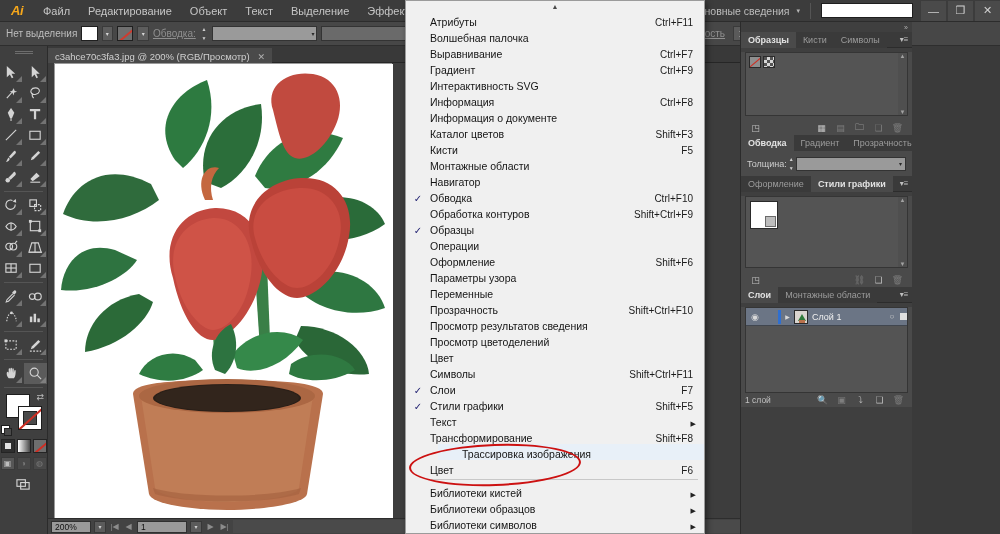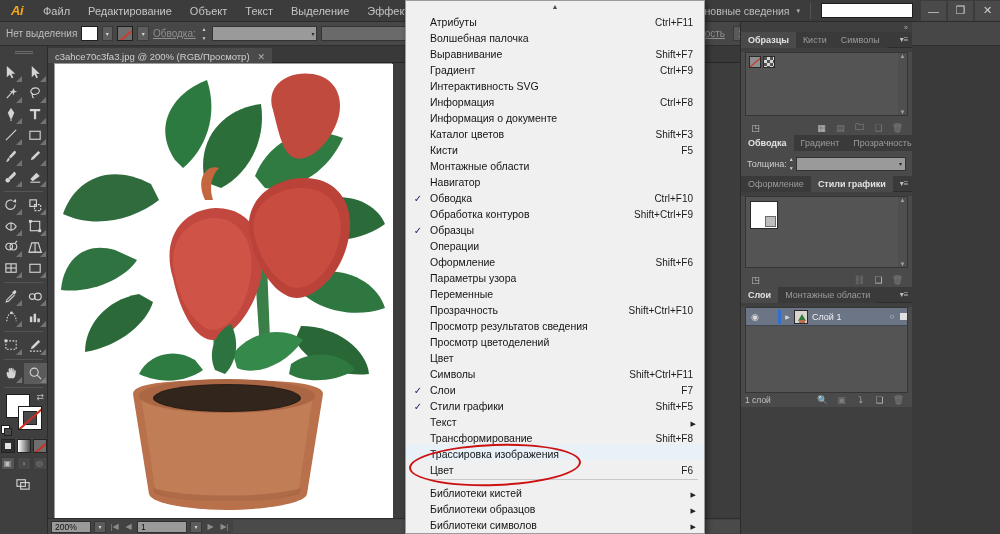--- a/index.html
+++ b/index.html
@@ -275,21 +275,21 @@
   .dd-scrollup{ height:11px; display:flex; align-items:center; justify-content:center;
     color:#4a4a4a; font-size:7px; }
   .dd-item{
     height:16px; display:flex; align-items:flex-end; position:relative;
     font-size:10.5px; color:#141414; white-space:nowrap;
   }
   .dd-item .chk{ width:24px; text-align:center; font-size:10px; color:#1c1c6e; }
   .dd-item .lbl{ flex:1; }
   .dd-item .acc{ font-size:10px; color:#1b1b1b; padding-right:11px; }
   .dd-item .sub{ position:absolute; right:8px; font-size:7px; color:#222; }
-  .dd-item.hl{ background:#e8f0f8; }
+  .dd-item.hl{ background:#e8f0f8;margin-left:32px; }
   .dd-sep{ height:1px; background:#c8c8c8; margin:3px 6px 3px 25px; }
   .ellipse{
     position:absolute; left:3px; top:443px; width:172px; height:42px;
     border:2.5px solid #cc1111; border-radius:50%;
     transform:rotate(-2deg); z-index:60; pointer-events:none;
   }
 </style>
 </head>
 <body>
 
@@ -783,21 +783,21 @@
           <span class="acc">Ctrl+F11</span>
         </div>
         <div class="dd-item">
           <span class="chk"></span>
           <span class="lbl">Волшебная палочка</span>
           <span class="acc"></span>
         </div>
         <div class="dd-item">
           <span class="chk"></span>
           <span class="lbl">Выравнивание</span>
-          <span class="acc">Shift+F7</span>
+          <span class="acc">Ctrl+F7</span>
         </div>
         <div class="dd-item">
           <span class="chk"></span>
           <span class="lbl">Градиент</span>
           <span class="acc">Ctrl+F9</span>
         </div>
         <div class="dd-item">
           <span class="chk"></span>
           <span class="lbl">Интерактивность SVG</span>
           <span class="acc"></span>

